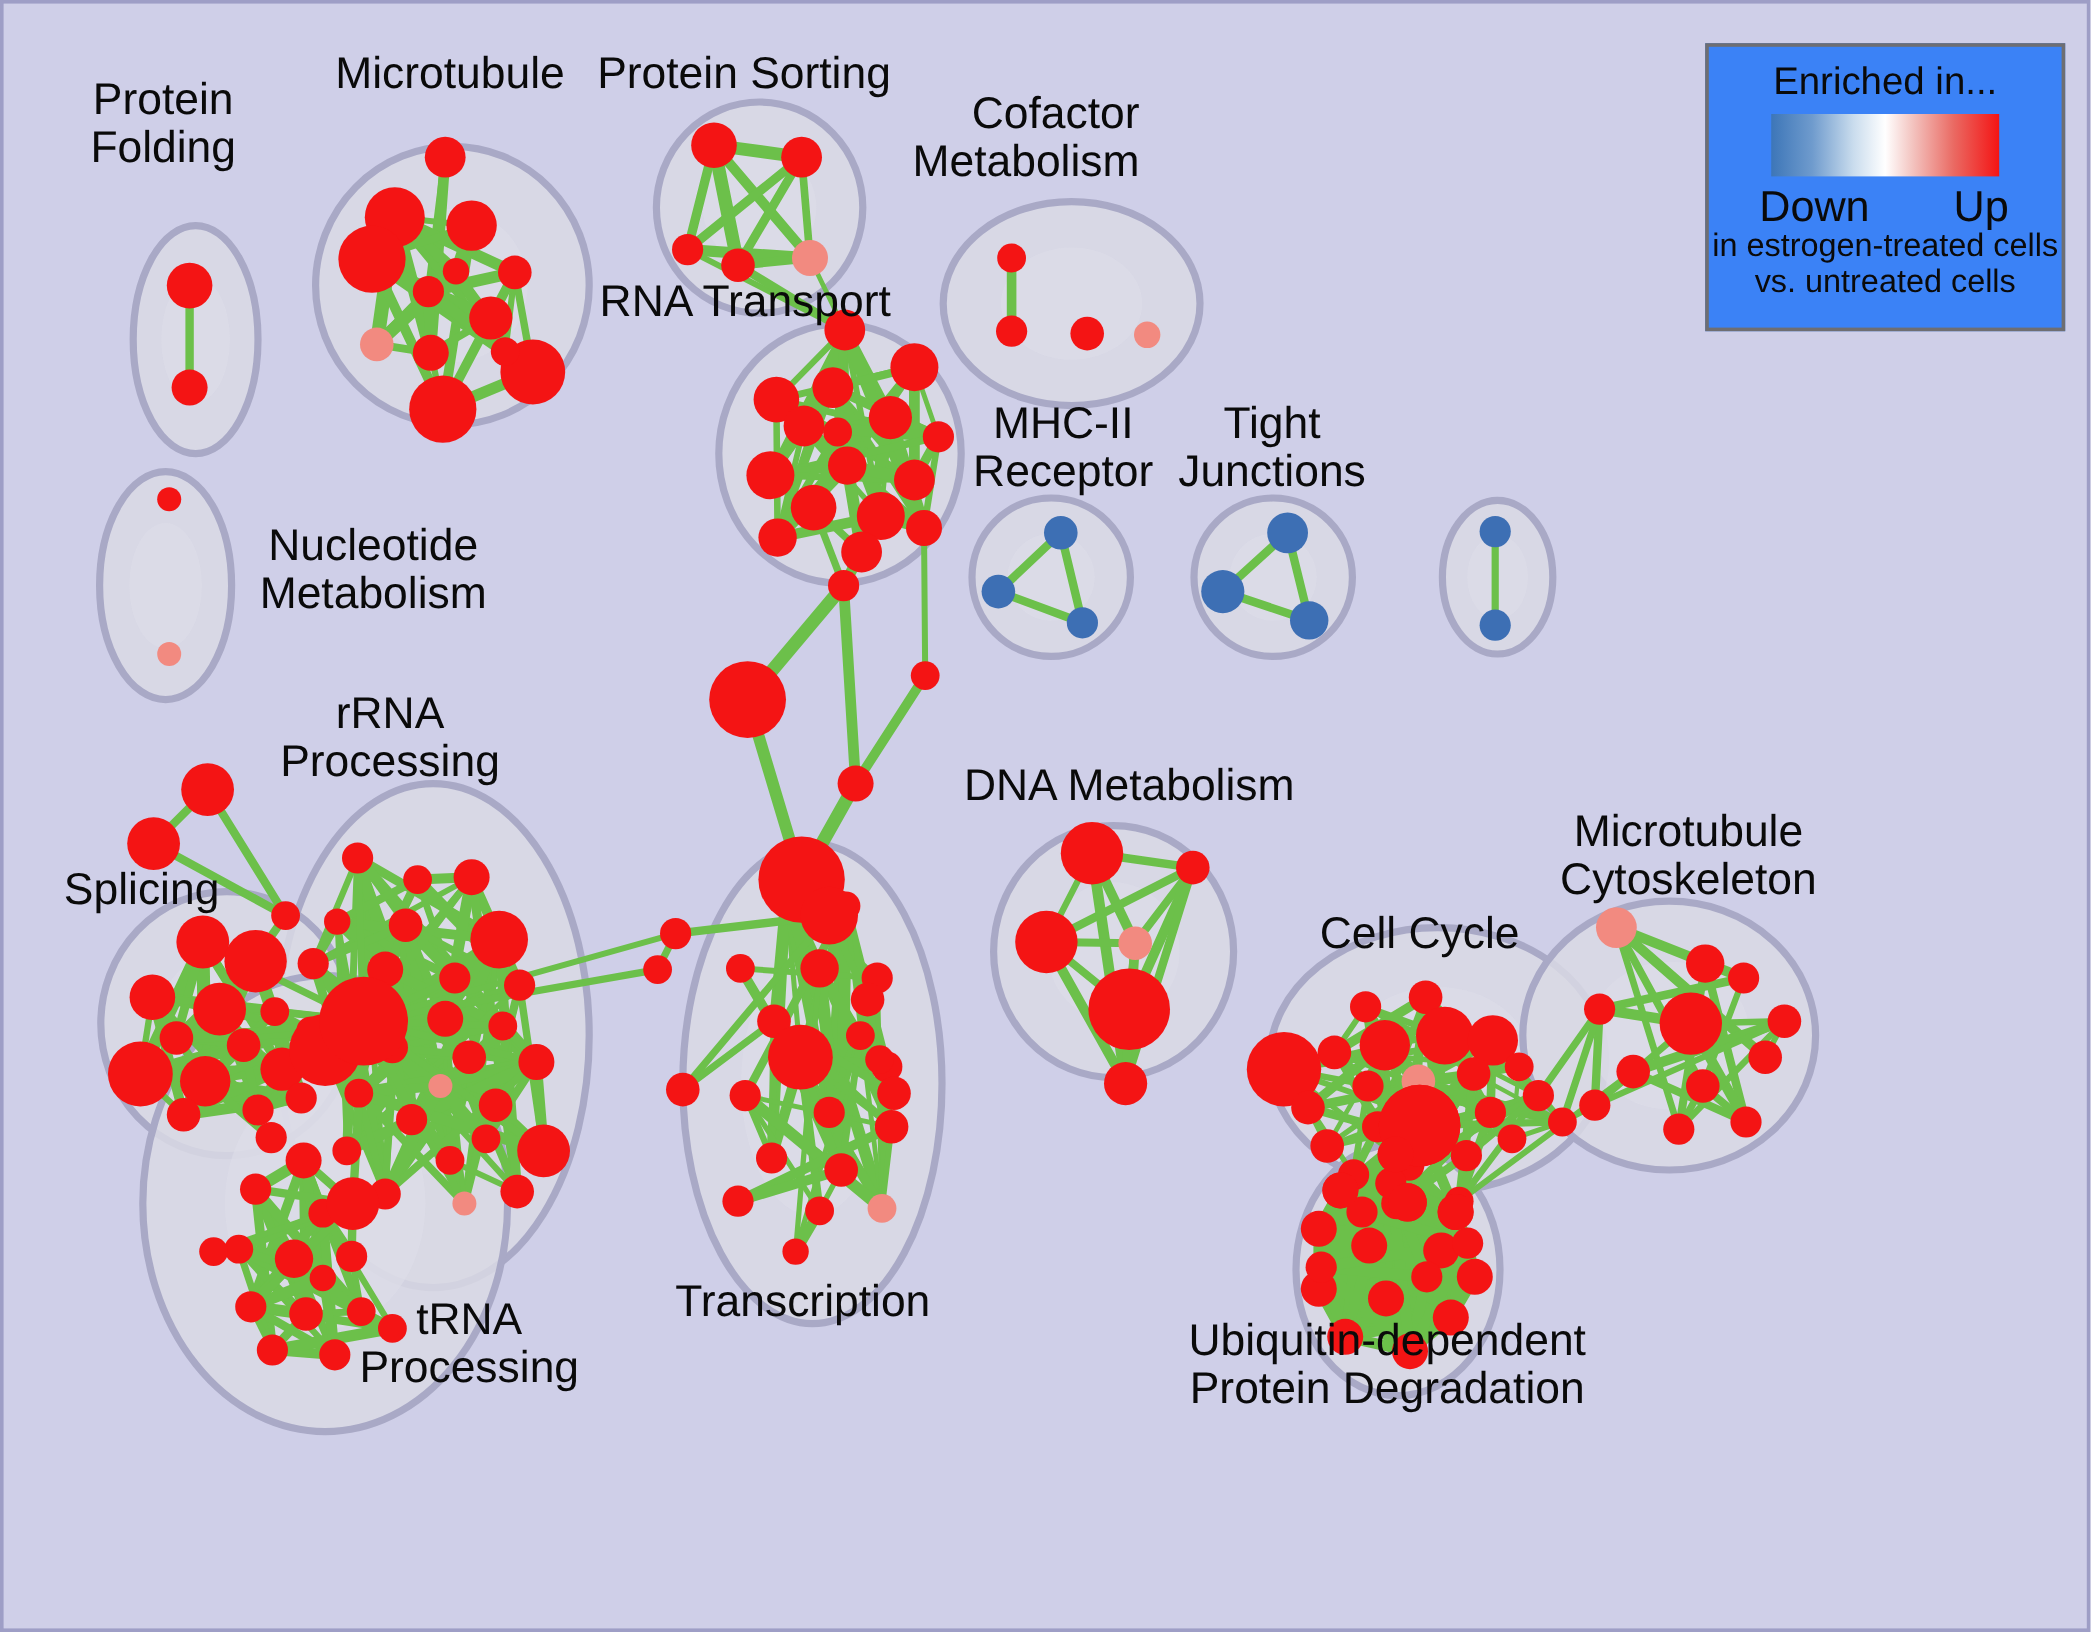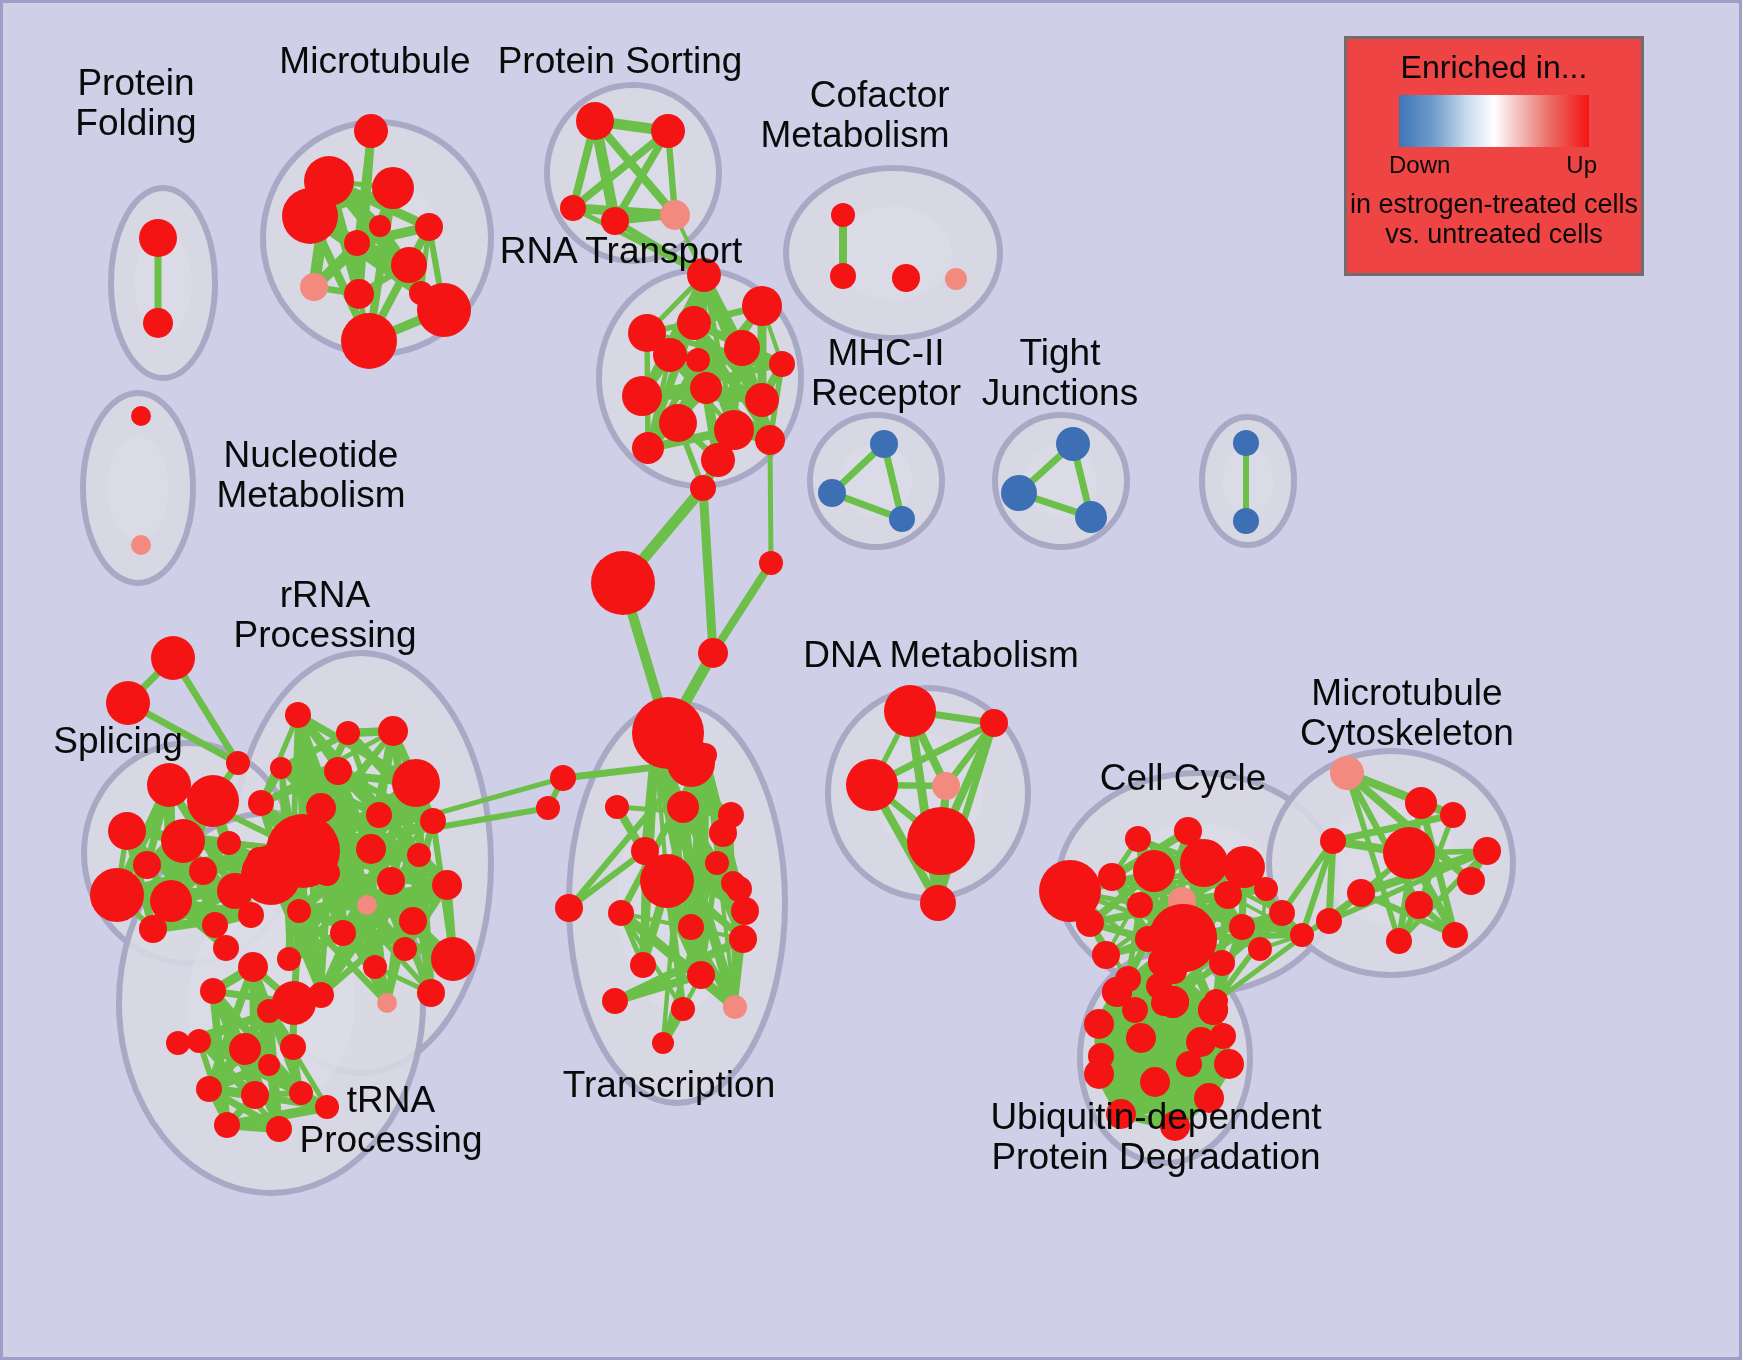--- a/index.html
+++ b/index.html
@@ -19,34 +19,34 @@
     font-size:37px;
     line-height:1.08;
     font-family:"Liberation Sans", sans-serif;
     white-space:pre;
     text-align:center;
     transform:translateX(-50%);
     pointer-events:none;
   }
   #legend{
     position:absolute;
-    left:1341px;top:33px;
+    left:1418px;top:33px;
     width:300px;height:240px;
-    background:#ef4444;
+    background:#3b82f6;
     border:3px solid #6e6e72;
     box-sizing:border-box;
     text-align:center;
   }
   #legend .title{font-size:32px;color:#0a0a0a;margin-top:10px;}
   #legend .bar{
     width:190px;height:52px;margin:9px auto 4px auto;
     background:linear-gradient(to right,#3d76b8 0%, #6f9bcd 18%, #c9dced 36%, #ffffff 50%, #f3c4c0 62%, #ea6a63 80%, #f41414 100%);
   }
   #legend .ends{position:relative;height:40px;}
-  #legend .ends span{position:absolute;font-size:24px;color:#0a0a0a;top:0;}
+  #legend .ends span{position:absolute;font-size:36px;color:#0a0a0a;top:0;}
   #legend .down{left:42px;}
   #legend .up{right:44px;}
   #legend .sub{font-size:27px;color:#0a0a0a;line-height:1.18;margin-top:-2px;}
 </style>
 </head>
 <body>
 
 <div id="fig">
 
   <svg id="net" viewBox="0 0 1750 1360">

